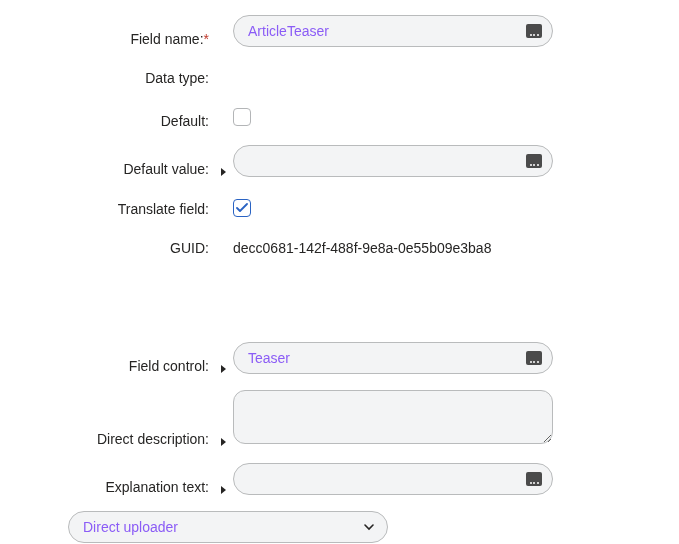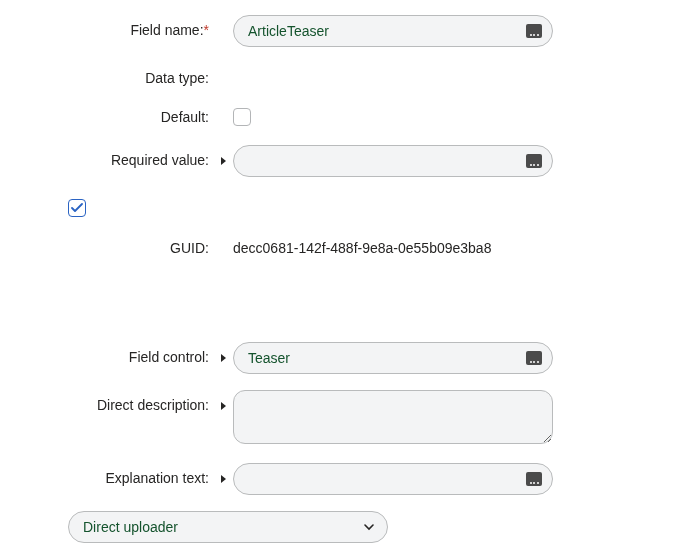--- a/index.html
+++ b/index.html
@@ -7,21 +7,21 @@
     margin: 0;
     padding: 15px 50px;
     font-family: "Segoe UI", Arial, sans-serif;
     font-size: 14px;
     color: #262524;
     background: #fff;
     width: 679px;
   }
   .form-row {
     display: flex;
-    align-items: flex-start;
+    align-items: flex-end;
     margin-bottom: 16px;
   }
   .label-col {
     width: 165px;
     text-align: right;
     padding-top: 7px;
     padding-right: 6px;
     white-space: nowrap;
   }
   .req { color: #c0392b; }
@@ -37,21 +37,21 @@
   }
   .input-col {
     flex: 0 0 auto;
     width: 320px;
     position: relative;
   }
   .txt, .sel, .ta {
     width: 100%;
     font-family: inherit;
     font-size: 14px;
-    color: #14532d;
+    color: #8b5cf6;
     background: #f3f4f5;
     border: 1px solid #b9bbbc;
     border-radius: 17px;
     padding: 7px 34px 7px 14px;
     outline: none;
     appearance: none;
     -webkit-appearance: none;
   }
   .sel { cursor: pointer; }
   .ta {
@@ -132,37 +132,38 @@
   <div class="label-col"><span>Default:</span></div>
   <div class="expander-col"></div>
   <div class="input-col">
     <div class="checkbox">
       
     </div>
   </div>
 </div>
 
 <div class="form-row">
-  <div class="label-col"><span>Required value:</span></div>
+  <div class="label-col"><span>Default value:</span></div>
   <div class="expander-col">
     <svg class="expander" width="8" height="10" viewBox="0 0 8 10">
         <path d="M1 1 L6 5 L1 9 Z" fill="#262524"></path>
       </svg>
   </div>
   <div class="input-col">
     <input type="text" class="txt" value="" style="">
     <div class="ellipsis-icon">
         <span></span>
         <span></span>
         <span></span>
       </div>
   </div>
 </div>
 
 <div class="form-row">
+  <div class="label-col"><span>Translate field:</span></div>
   <div class="expander-col"></div>
   <div class="input-col">
     <div class="checkbox checked">
       <svg width="12" height="10" viewBox="0 0 12 10">
           <path d="M1 5 L4 8 L11 1" stroke="#2a63c3" stroke-width="1.8" fill="none" stroke-linecap="round" stroke-linejoin="round"></path>
         </svg>
     </div>
   </div>
 </div>
 

